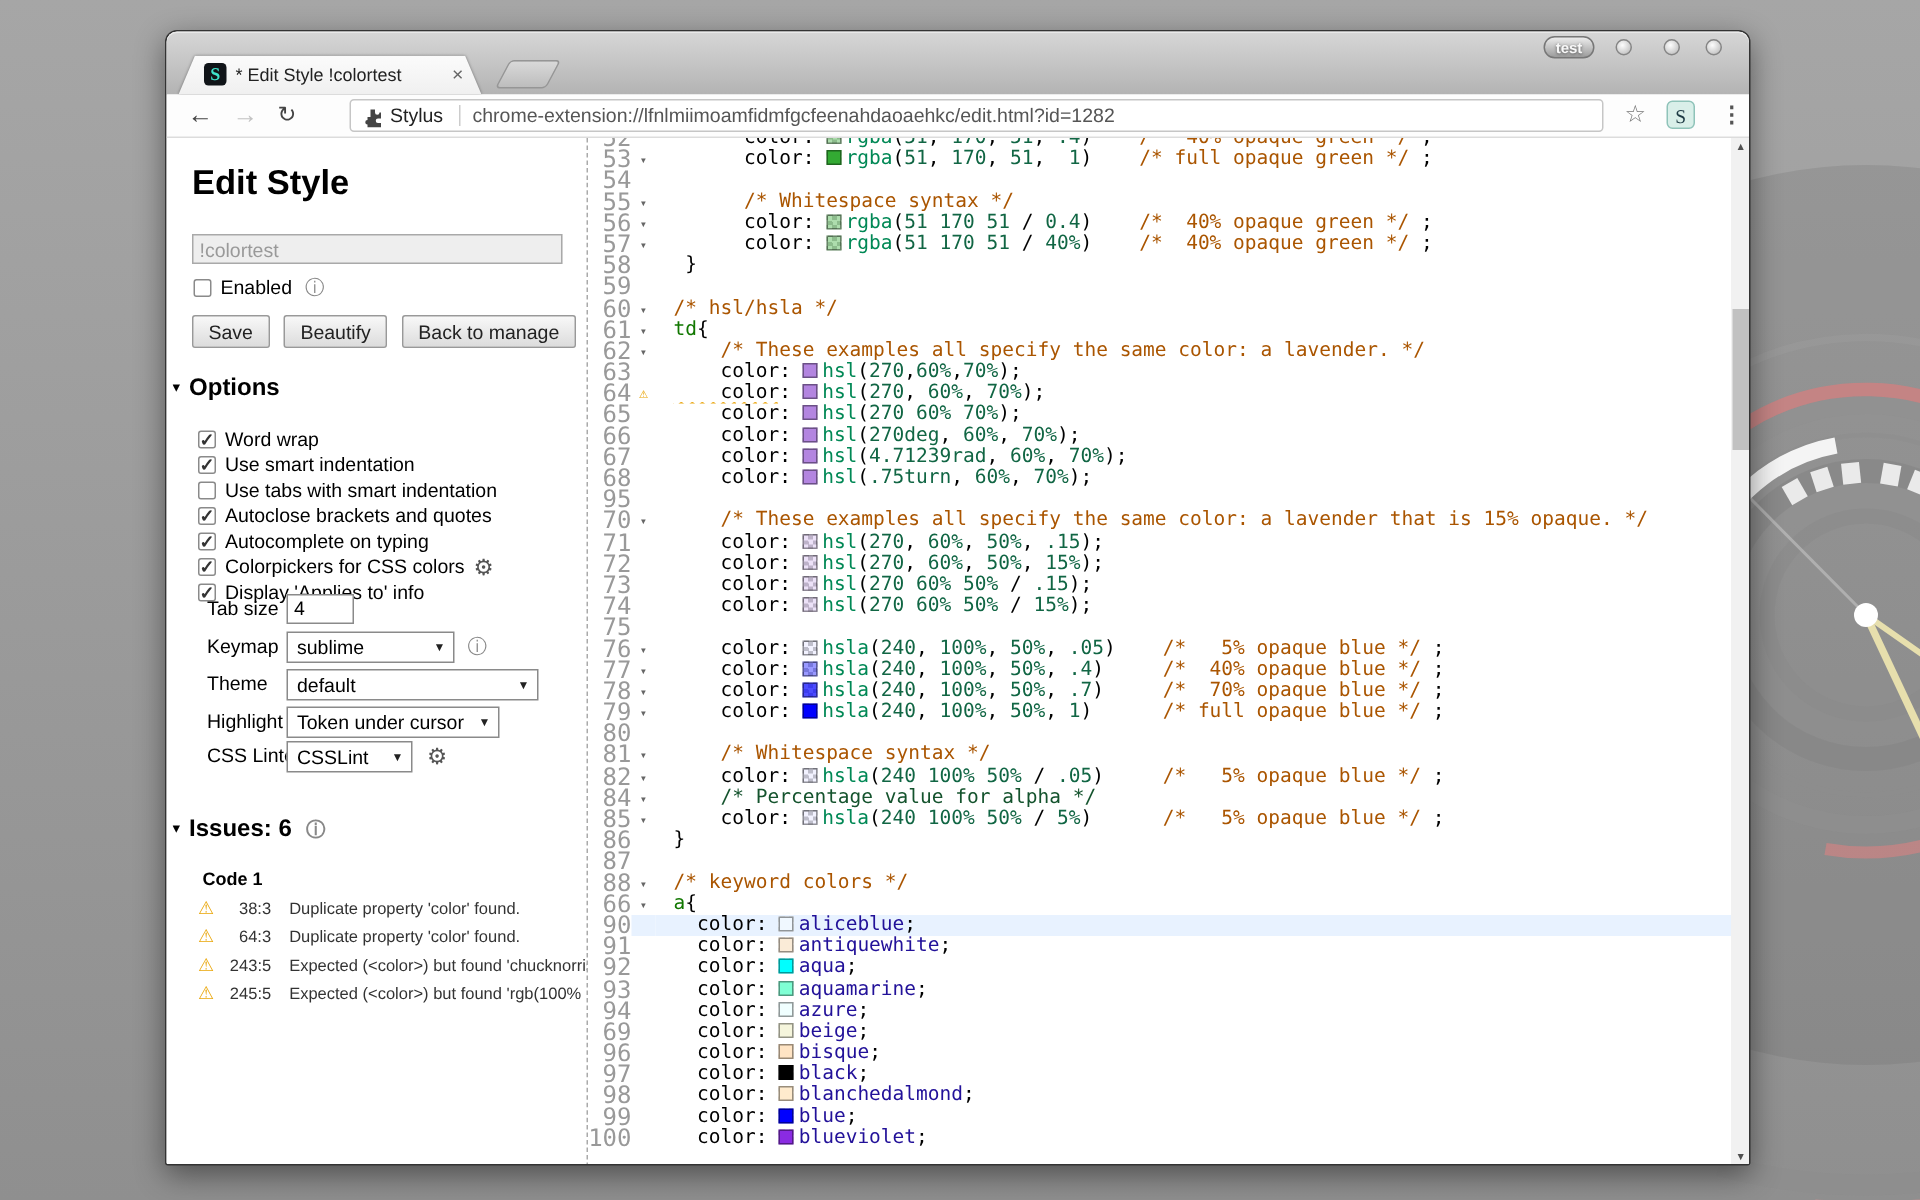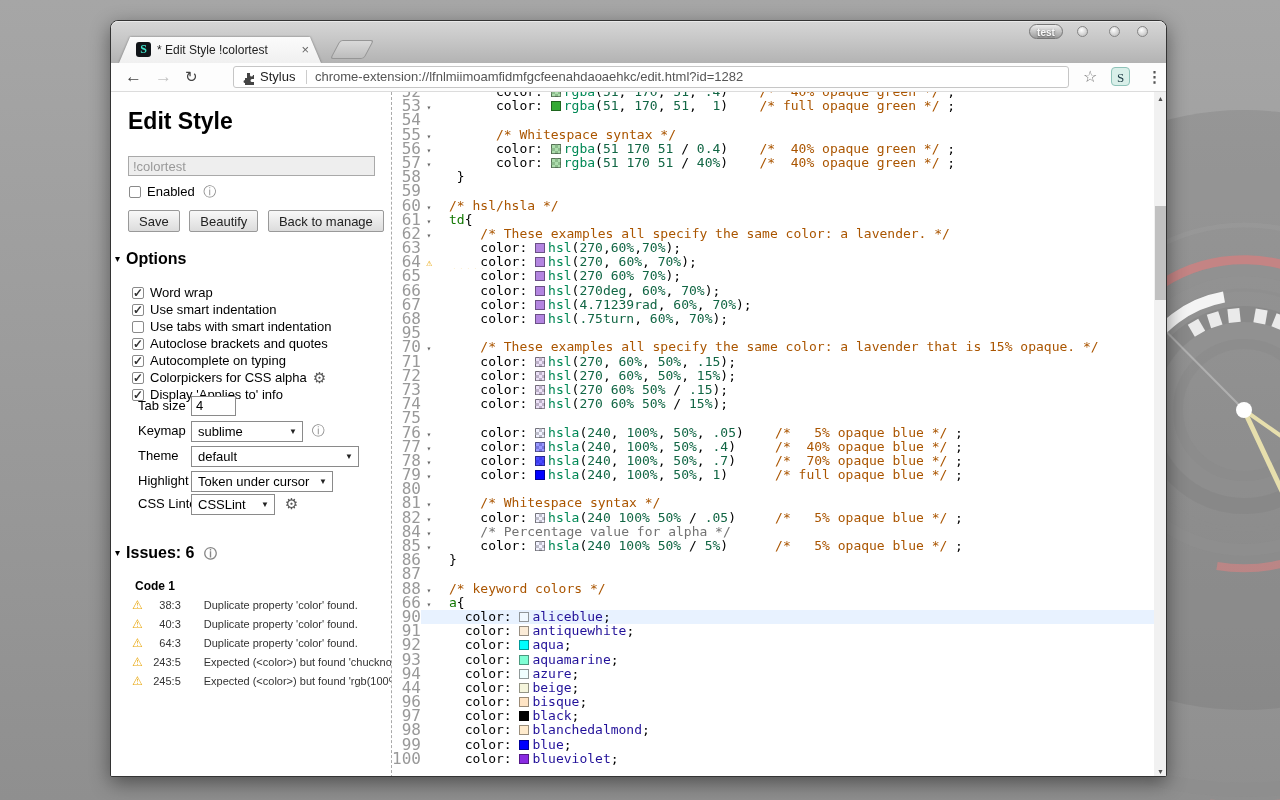--- a/index.html
+++ b/index.html
@@ -82,21 +82,21 @@
     font-family:"Liberation Sans",sans-serif;}
   .fsel{display:inline-block;height:21px;border:1px solid #8a8a8a;background:#fff;box-sizing:border-box;
     line-height:19px;padding:0 6px;position:relative;vertical-align:middle;}
   .selarr{position:absolute;right:5px;top:0;font-size:8px;color:#222;}
   .w112{width:112px}.w168{width:168px}.w142{width:142px}.w84{width:84px}
   .codegroup{position:absolute;left:20px;top:487px;font-size:12px;font-weight:bold;}
   #isslist{position:absolute;left:17px;top:504px;font-size:11px;}
   .issrow{height:19px;line-height:19px;white-space:nowrap;}
   .wicon{color:#e9a60a;font-size:12px;}
   .iloc{display:inline-block;width:36px;text-align:right;margin-left:2px;color:#333;}
-  .imsg{margin-left:23px;color:#333;}
+  .imsg{margin-left:12px;color:#333;}
 
   .divider{position:absolute;left:280px;top:0;height:686px;border-left:1px dashed #aaa;}
   .editor{position:absolute;left:281px;top:0;width:762px;height:686px;overflow:hidden;
     font-family:"DejaVu Sans Mono",monospace;font-size:13px;}
   #cmlines{margin-top:-7px;}
   .cm-row{display:flex;height:14.2px;line-height:14.2px;}
   .cm-ln{width:29px;text-align:right;color:#999;font-size:16px;flex:none;}
   .cm-mk{width:16px;flex:none;text-align:center;}
   .cm-fold{font-size:8px;color:#666;}
   .cm-warn{font-size:10px;color:#e9a60a;}
@@ -196,21 +196,21 @@
 
         <div class="secthead opts">
           <span class="tri">▾</span><span>Options</span>
         </div>
         <div id="cblist">
             <div class="cbrow"><span class="cb checked"></span><span class="cblabel">Word wrap</span></div>
             <div class="cbrow"><span class="cb checked"></span><span class="cblabel">Use smart indentation</span></div>
             <div class="cbrow"><span class="cb"></span><span class="cblabel">Use tabs with smart indentation</span></div>
             <div class="cbrow"><span class="cb checked"></span><span class="cblabel">Autoclose brackets and quotes</span></div>
             <div class="cbrow"><span class="cb checked"></span><span class="cblabel">Autocomplete on typing</span></div>
-            <div class="cbrow"><span class="cb checked"></span><span class="cblabel">Colorpickers for CSS alpha</span><span class="gear">⚙</span></div>
+            <div class="cbrow"><span class="cb checked"></span><span class="cblabel">Colorpickers for CSS colors</span><span class="gear">⚙</span></div>
             <div class="cbrow"><span class="cb checked"></span><span class="cblabel">Display 'Applies to' info</span></div>
           </div>
 
         <div class="frow" style="top:303px">
           <span class="flabel">Tab size</span><input class="fin" value="4" style="">
         </div>
         <div class="frow" style="top:328px">
           <span class="flabel">Keymap</span><span class="fsel w112"><span>sublime</span><span class="selarr">▼</span></span>
           <span class="info">ⓘ</span>
         </div>
@@ -225,21 +225,20 @@
           <span class="gear">⚙</span>
         </div>
 
         <div class="secthead iss">
           <span class="tri">▾</span><span>Issues: 6</span>
           <span class="info">ⓘ</span>
         </div>
         <div class="codegroup">Code 1</div>
         <div id="isslist">
             <div class="issrow"><span class="wicon">⚠</span><span class="iloc">38:3</span><span class="imsg">Duplicate property 'color' found.</span></div>
-            <div class="issrow"><span class="wicon">⚠</span><span class="iloc">40:3</span><span class="imsg">Duplicate property 'color' found.</span></div>
             <div class="issrow"><span class="wicon">⚠</span><span class="iloc">64:3</span><span class="imsg">Duplicate property 'color' found.</span></div>
             <div class="issrow"><span class="wicon">⚠</span><span class="iloc">243:5</span><span class="imsg">Expected (&lt;color&gt;) but found 'chucknorris'.</span></div>
             <div class="issrow"><span class="wicon">⚠</span><span class="iloc">245:5</span><span class="imsg">Expected (&lt;color&gt;) but found 'rgb(100% , 0</span></div>
           </div>
       </div>
 
       <div class="divider"></div>
 
       <div class="editor">
         <div id="cmlines">
@@ -394,21 +393,21 @@
               <div class="cm-code"><span style="color: rgb(0, 0, 0);">    </span><span style="color: rgb(170, 85, 0);">/* Whitespace syntax */</span></div>
             </div>
             <div class="cm-row">
               <div class="cm-ln">82</div>
               <div class="cm-mk"><span class="cm-fold">▾</span></div>
               <div class="cm-code"><span style="color: rgb(0, 0, 0);">    color: </span><span class="sw" style="background-image: linear-gradient(rgba(0, 0, 255, 0.05), rgba(0, 0, 255, 0.05)), repeating-conic-gradient(rgb(200, 200, 200) 0%, rgb(200, 200, 200) 25%, rgb(255, 255, 255) 0%, rgb(255, 255, 255) 50%); background-size: auto, 6px 6px;"></span><span style="color: rgb(0, 136, 85);">hsla</span><span style="color: rgb(0, 0, 0);">(</span><span style="color: rgb(17, 102, 68);">240</span><span style="color: rgb(0, 0, 0);"> </span><span style="color: rgb(17, 102, 68);">100%</span><span style="color: rgb(0, 0, 0);"> </span><span style="color: rgb(17, 102, 68);">50%</span><span style="color: rgb(0, 0, 0);"> / </span><span style="color: rgb(17, 102, 68);">.05</span><span style="color: rgb(0, 0, 0);">)     </span><span style="color: rgb(170, 85, 0);">/*   5% opaque blue */</span><span style="color: rgb(0, 0, 0);"> ;</span></div>
             </div>
             <div class="cm-row">
               <div class="cm-ln">84</div>
               <div class="cm-mk"><span class="cm-fold">▾</span></div>
-              <div class="cm-code"><span style="color: rgb(0, 0, 0);">    </span><span style="color: #737373;">/* Percentage value for alpha */</span></div>
+              <div class="cm-code"><span style="color: rgb(0, 0, 0);">    </span><span style="color: #14532d;">/* Percentage value for alpha */</span></div>
             </div>
             <div class="cm-row">
               <div class="cm-ln">85</div>
               <div class="cm-mk"><span class="cm-fold">▾</span></div>
               <div class="cm-code"><span style="color: rgb(0, 0, 0);">    color: </span><span class="sw" style="background-image: linear-gradient(rgba(0, 0, 255, 0.05), rgba(0, 0, 255, 0.05)), repeating-conic-gradient(rgb(200, 200, 200) 0%, rgb(200, 200, 200) 25%, rgb(255, 255, 255) 0%, rgb(255, 255, 255) 50%); background-size: auto, 6px 6px;"></span><span style="color: rgb(0, 136, 85);">hsla</span><span style="color: rgb(0, 0, 0);">(</span><span style="color: rgb(17, 102, 68);">240</span><span style="color: rgb(0, 0, 0);"> </span><span style="color: rgb(17, 102, 68);">100%</span><span style="color: rgb(0, 0, 0);"> </span><span style="color: rgb(17, 102, 68);">50%</span><span style="color: rgb(0, 0, 0);"> / </span><span style="color: rgb(17, 102, 68);">5%</span><span style="color: rgb(0, 0, 0);">)      </span><span style="color: rgb(170, 85, 0);">/*   5% opaque blue */</span><span style="color: rgb(0, 0, 0);"> ;</span></div>
             </div>
             <div class="cm-row">
               <div class="cm-ln">86</div>
               <div class="cm-mk"></div>
               <div class="cm-code"><span style="color: rgb(0, 0, 0);">}</span></div>
@@ -447,21 +446,21 @@
               <div class="cm-ln">93</div>
               <div class="cm-mk"></div>
               <div class="cm-code"><span style="color: rgb(0, 0, 0);">  color: </span><span class="sw" style="background-image: linear-gradient(rgb(127, 255, 212), rgb(127, 255, 212)), repeating-conic-gradient(rgb(200, 200, 200) 0%, rgb(200, 200, 200) 25%, rgb(255, 255, 255) 0%, rgb(255, 255, 255) 50%); background-size: auto, 6px 6px;"></span><span style="color: rgb(34, 17, 153);">aquamarine</span><span style="color: rgb(0, 0, 0);">;</span></div>
             </div>
             <div class="cm-row">
               <div class="cm-ln">94</div>
               <div class="cm-mk"></div>
               <div class="cm-code"><span style="color: rgb(0, 0, 0);">  color: </span><span class="sw" style="background-image: linear-gradient(rgb(240, 255, 255), rgb(240, 255, 255)), repeating-conic-gradient(rgb(200, 200, 200) 0%, rgb(200, 200, 200) 25%, rgb(255, 255, 255) 0%, rgb(255, 255, 255) 50%); background-size: auto, 6px 6px;"></span><span style="color: rgb(34, 17, 153);">azure</span><span style="color: rgb(0, 0, 0);">;</span></div>
             </div>
             <div class="cm-row">
-              <div class="cm-ln">44</div>
+              <div class="cm-ln">69</div>
               <div class="cm-mk"></div>
               <div class="cm-code"><span style="color: rgb(0, 0, 0);">  color: </span><span class="sw" style="background-image: linear-gradient(rgb(245, 245, 220), rgb(245, 245, 220)), repeating-conic-gradient(rgb(200, 200, 200) 0%, rgb(200, 200, 200) 25%, rgb(255, 255, 255) 0%, rgb(255, 255, 255) 50%); background-size: auto, 6px 6px;"></span><span style="color: rgb(34, 17, 153);">beige</span><span style="color: rgb(0, 0, 0);">;</span></div>
             </div>
             <div class="cm-row">
               <div class="cm-ln">96</div>
               <div class="cm-mk"></div>
               <div class="cm-code"><span style="color: rgb(0, 0, 0);">  color: </span><span class="sw" style="background-image: linear-gradient(rgb(255, 228, 196), rgb(255, 228, 196)), repeating-conic-gradient(rgb(200, 200, 200) 0%, rgb(200, 200, 200) 25%, rgb(255, 255, 255) 0%, rgb(255, 255, 255) 50%); background-size: auto, 6px 6px;"></span><span style="color: rgb(34, 17, 153);">bisque</span><span style="color: rgb(0, 0, 0);">;</span></div>
             </div>
             <div class="cm-row">
               <div class="cm-ln">97</div>

